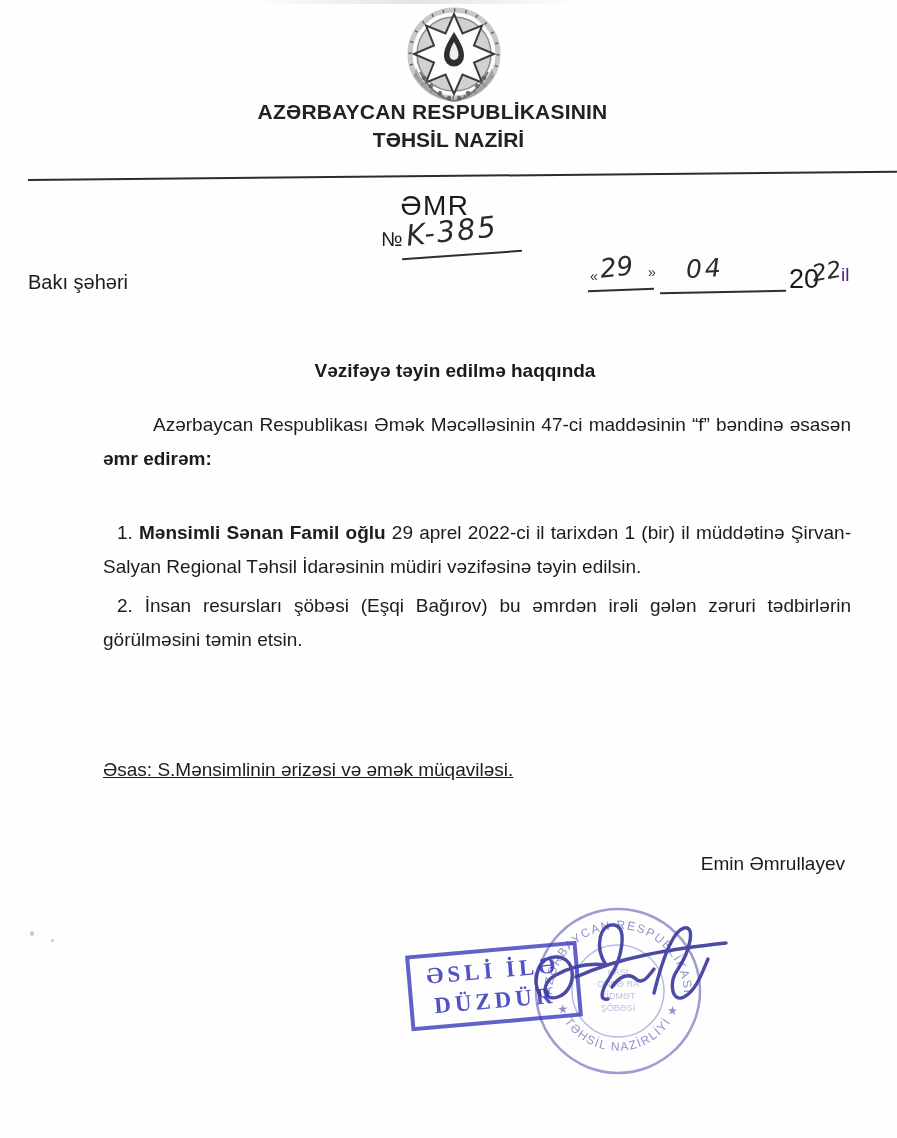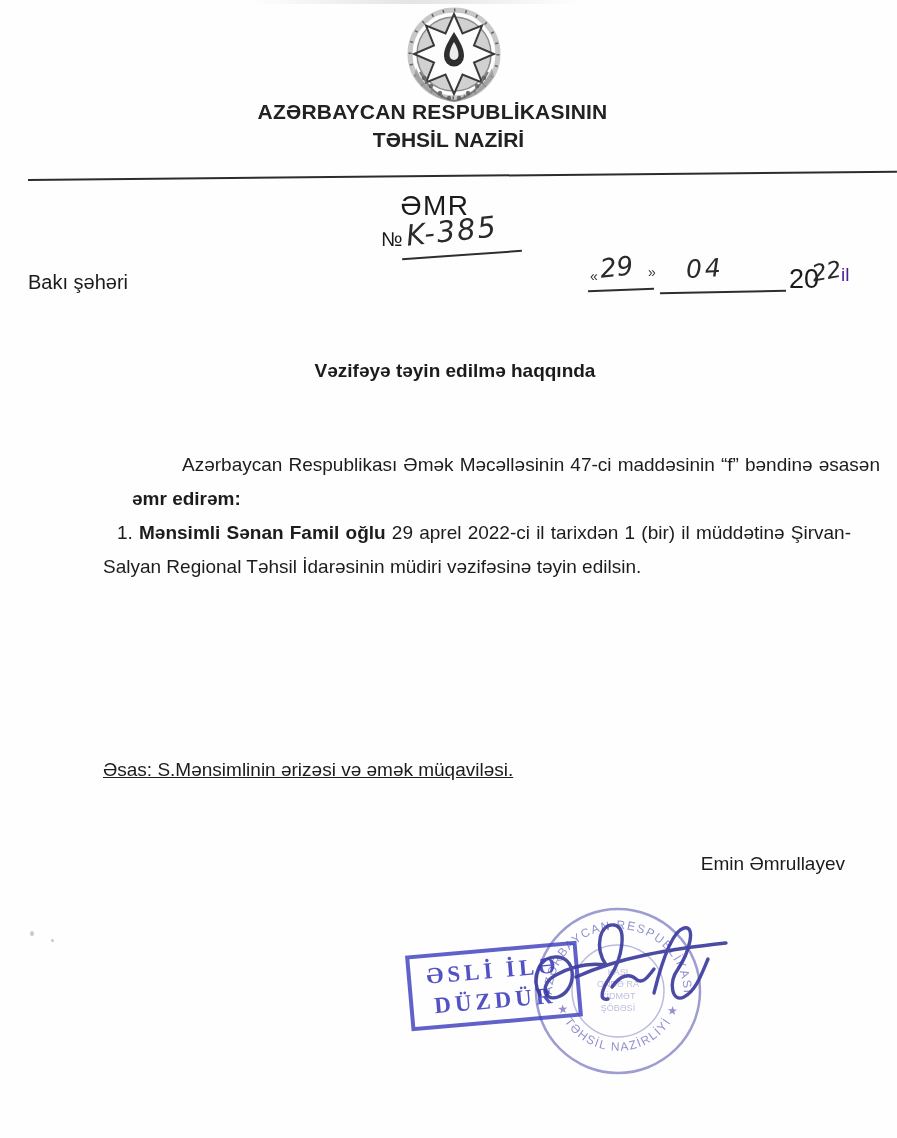--- a/index.html
+++ b/index.html
@@ -60,21 +60,21 @@
   
   .subject {
     position: absolute; left: 0; top: 360px; width: 910px;
     text-align: center; font-size: 19px; font-weight: bold; color: #1b1b1b;
   }
   .para {
     position: absolute; left: 103px; width: 748px;
     font-size: 19px; line-height: 34px;
     text-align: justify; text-align-last: left; color: #1c1c1c;
   }
-  .p-intro { top: 448px; text-indent: 50px; margin-left: 29px; }
+  .p-intro { top: 408px; text-indent: 50px; }
   .p-item1 { top: 516px; text-indent: 14px; }
   .p-item2 { top: 589px; text-indent: 14px; }
   .p-item3 { top: 651px; text-indent: 14px; }
   .p-basis { top: 753px; text-indent: 0; text-align: right; text-decoration: underline; }
   .b { font-weight: bold; }
   
   .signatory {
     position: absolute; right: 52px; top: 853px;
     font-size: 19px; font-weight: normal; color: #1b1b1b;
   }
@@ -152,20 +152,21 @@
   <span class="date-year-suffix">il</span>
 
   <div class="city">Bakı şəhəri</div>
 
   <div class="subject">Vəzifəyə təyin edilmə haqqında</div>
 
   <p class="para p-intro"><span>Azərbaycan Respublikası Əmək Məcəlləsinin 47-ci maddəsinin “f”  bəndinə əsasən </span><span class="b">əmr edirəm:</span></p>
 
   <p class="para p-item1"><span>1. </span><span class="b">Mənsimli Sənan Famil oğlu</span><span> 29 aprel 2022-ci il tarixdən 1 (bir) il müddətinə Şirvan-Salyan Regional Təhsil İdarəsinin müdiri vəzifəsinə təyin edilsin.</span></p>
 
+  <p class="para p-item2"><span>2. </span><span>İnsan resursları şöbəsi (Eşqi Bağırov) bu əmrdən irəli gələn zəruri tədbirlərin görülməsini təmin etsin.</span></p>
 
 
   <p class="para p-basis">Əsas: S.Mənsimlinin ərizəsi və əmək müqaviləsi.</p>
 
   <div class="signatory">Emin Əmrullayev</div>
 
   <svg class="round-stamp" viewBox="0 0 176 176">
     <g stroke="#7d7dc4" fill="none" opacity="0.75">
       <circle cx="88" cy="88" r="82" stroke-width="2.5"></circle>
       <circle cx="88" cy="88" r="46" stroke-width="1.5" opacity="0.7"></circle>

